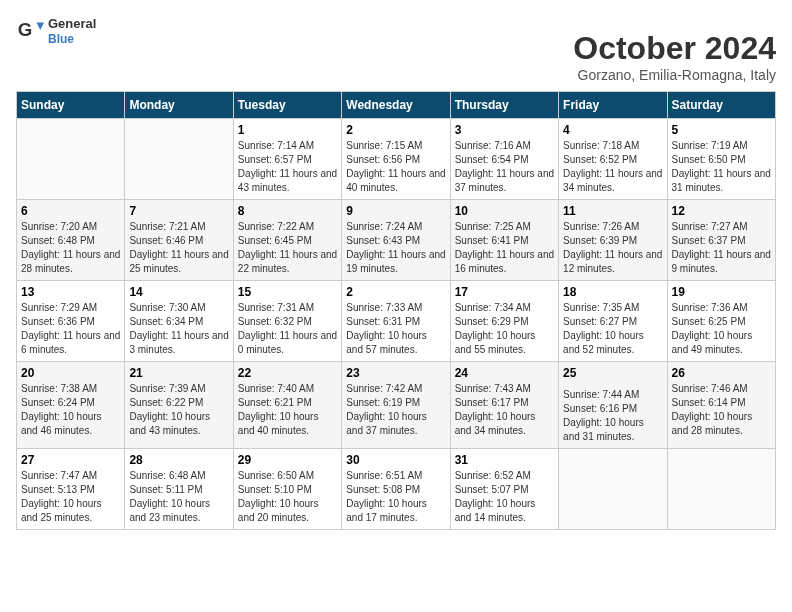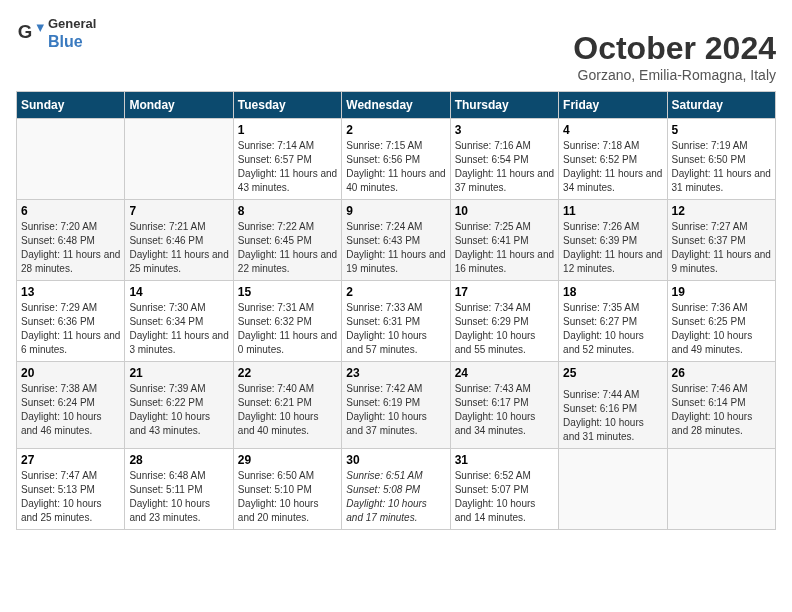--- a/index.html
+++ b/index.html
@@ -81,21 +81,21 @@
 <body>
 
 <div class="header">
   <div class="logo">
     <svg class="logo-icon" viewBox="0 0 30 30">
       <text x="2" y="20" font-size="20" font-weight="bold" fill="#333">G</text>
       <polygon points="22,6 30,6 26,14" fill="#3a7abf"></polygon>
     </svg>
     <div>
       <div style="font-size:13px;font-weight:bold;color:#333;line-height:1.2;">General</div>
-      <div style="font-size:16px;font-weight:bold;color:#3a7abf;line-height:1.2;">Blue</div>
+      <div style="font-size:12px;font-weight:bold;color:#3a7abf;line-height:1.2;">Blue</div>
     </div>
   </div>
   <div class="title-block">
     <div class="month-title">October 2024</div>
     <div class="subtitle">Gorzano, Emilia-Romagna, Italy</div>
   </div>
 </div>
 
 <table>
   <thead>
@@ -290,21 +290,21 @@
 Daylight: 10 hours and 23 minutes.</div>
         </td>
         <td>
           <div class="day-num">29</div>
           <div class="day-info" style="white-space: pre-line;">Sunrise: 6:50 AM
 Sunset: 5:10 PM
 Daylight: 10 hours and 20 minutes.</div>
         </td>
         <td>
           <div class="day-num">30</div>
-          <div class="day-info" style="white-space: pre-line; font-style: italic;">Sunrise: 6:51 AM
+          <div class="day-info" style="white-space: pre-line;">Sunrise: 6:51 AM
 Sunset: 5:08 PM
 Daylight: 10 hours and 17 minutes.</div>
         </td>
         <td>
           <div class="day-num">31</div>
           <div class="day-info" style="white-space: pre-line;">Sunrise: 6:52 AM
 Sunset: 5:07 PM
 Daylight: 10 hours and 14 minutes.</div>
         </td>
         <td class="empty"></td>

